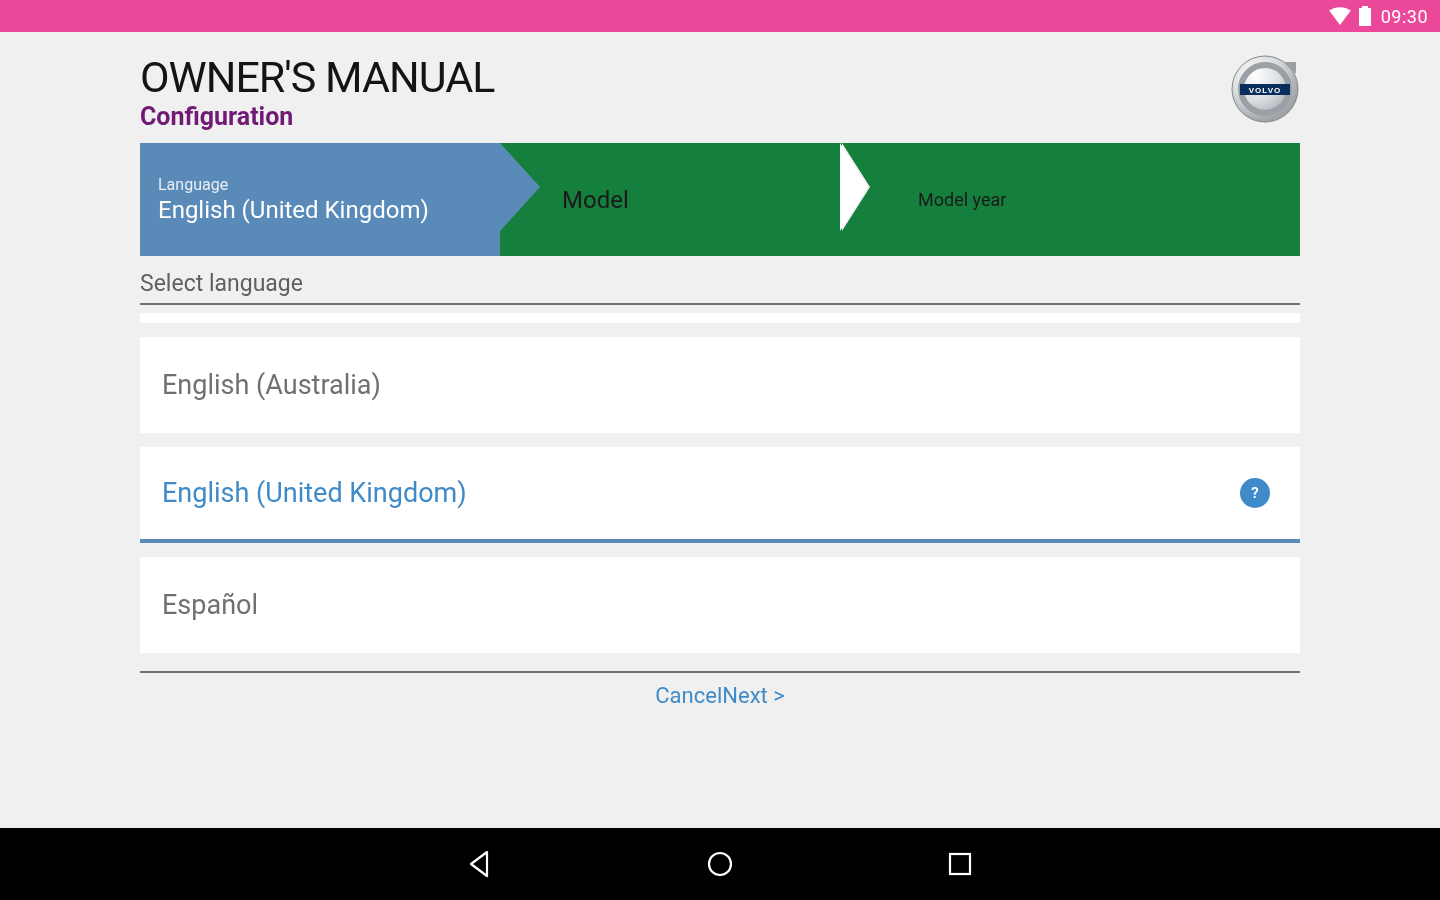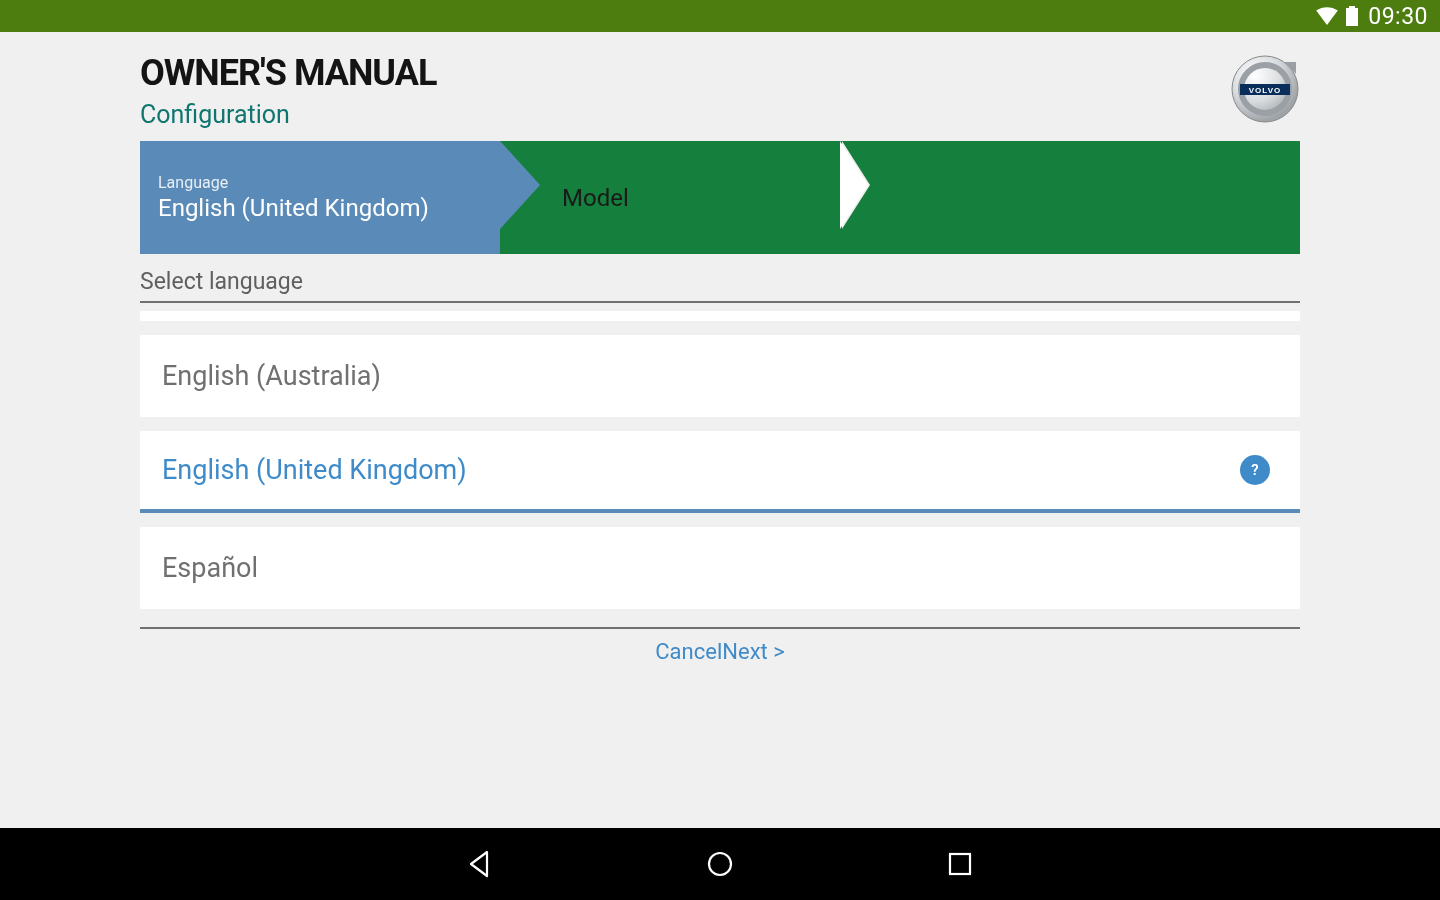--- a/index.html
+++ b/index.html
@@ -2,55 +2,54 @@
 <html><head>
 <meta charset="utf-8">
 <style>
   * { box-sizing: border-box; margin: 0; padding: 0; }
   html, body { width: 1440px; height: 900px; font-family: -apple-system, BlinkMacSystemFont, "Segoe UI", Roboto, Arial, sans-serif; overflow: hidden; }
   body { display: flex; flex-direction: column; background: #f0f0f0; }
 
   
   .status-bar {
     height: 32px;
-    background: #4d7c0f;
+    background: #ec4899;
     display: flex;
     align-items: center;
     justify-content: flex-end;
     padding: 0 12px;
     color: #fff;
-    font-size: 23px;
+    font-size: 18px;
     gap: 8px;
   }
   .status-bar .wifi-icon svg,
   .status-bar .battery-icon svg { display: block; }
   .status-bar .clock { letter-spacing: 0.5px; font-weight: 400; margin-left: 2px; }
 
   
   .content {
     flex: 1;
     background: #f0f0f0;
     padding: 20px 140px 0 140px;
     position: relative;
   }
 
   .header-row { display: flex; align-items: flex-start; justify-content: space-between; }
   .title-block { }
   .app-title {
-    font-size: 36px;
-    font-weight: 700;
+    font-size: 43px;
+    font-weight: 400;
     color: #141414;
     letter-spacing: -1px;
     text-transform: uppercase;
   }
   .subtitle {
     font-size: 25px;
-    color: #0f766e;
-    margin-top: 6px;
-    font-weight: 400;
+    color: #701a75;
+    font-weight: 700;
   }
   .logo {
     width: 70px; height: 70px;
     margin-top: 2px;
     text-align: center;
   }
 
   
   .stepper {
     margin-top: 12px;
@@ -113,21 +112,21 @@
     color: #606060;
     font-weight: 400;
     padding-bottom: 6px;
     border-bottom: 2px solid #707070;
   }
 
   
   .lang-list { margin-top: 8px; }
   .lang-item {
     background: #fff;
-    height: 82px;
+    height: 96px;
     margin-top: 14px;
     display: flex;
     align-items: center;
     padding: 8px 22px;
     font-size: 27px;
     color: #707070;
     position: relative;
     cursor: pointer;
   }
   .lang-item:first-child{ height:10px; margin-top:0; padding:0; }
@@ -223,20 +222,23 @@
   </div>
 
   <div class="stepper">
     <div class="step step-1">
       <div class="step-label">Language</div>
       <div class="step-value">English (United Kingdom)</div>
     </div>
     <div class="step step-2">
       <div class="step-label">Model</div>
     </div>
+    <div class="step step-3">
+      <div class="step-label">Model year</div>
+    </div>
   </div>
 
   <div class="section-title">Select language</div>
 
   <div class="lang-list">
     <div class="lang-item"></div>
     <div class="lang-item">
       <span>English (Australia)</span>
     </div>
     <div class="lang-item selected">

